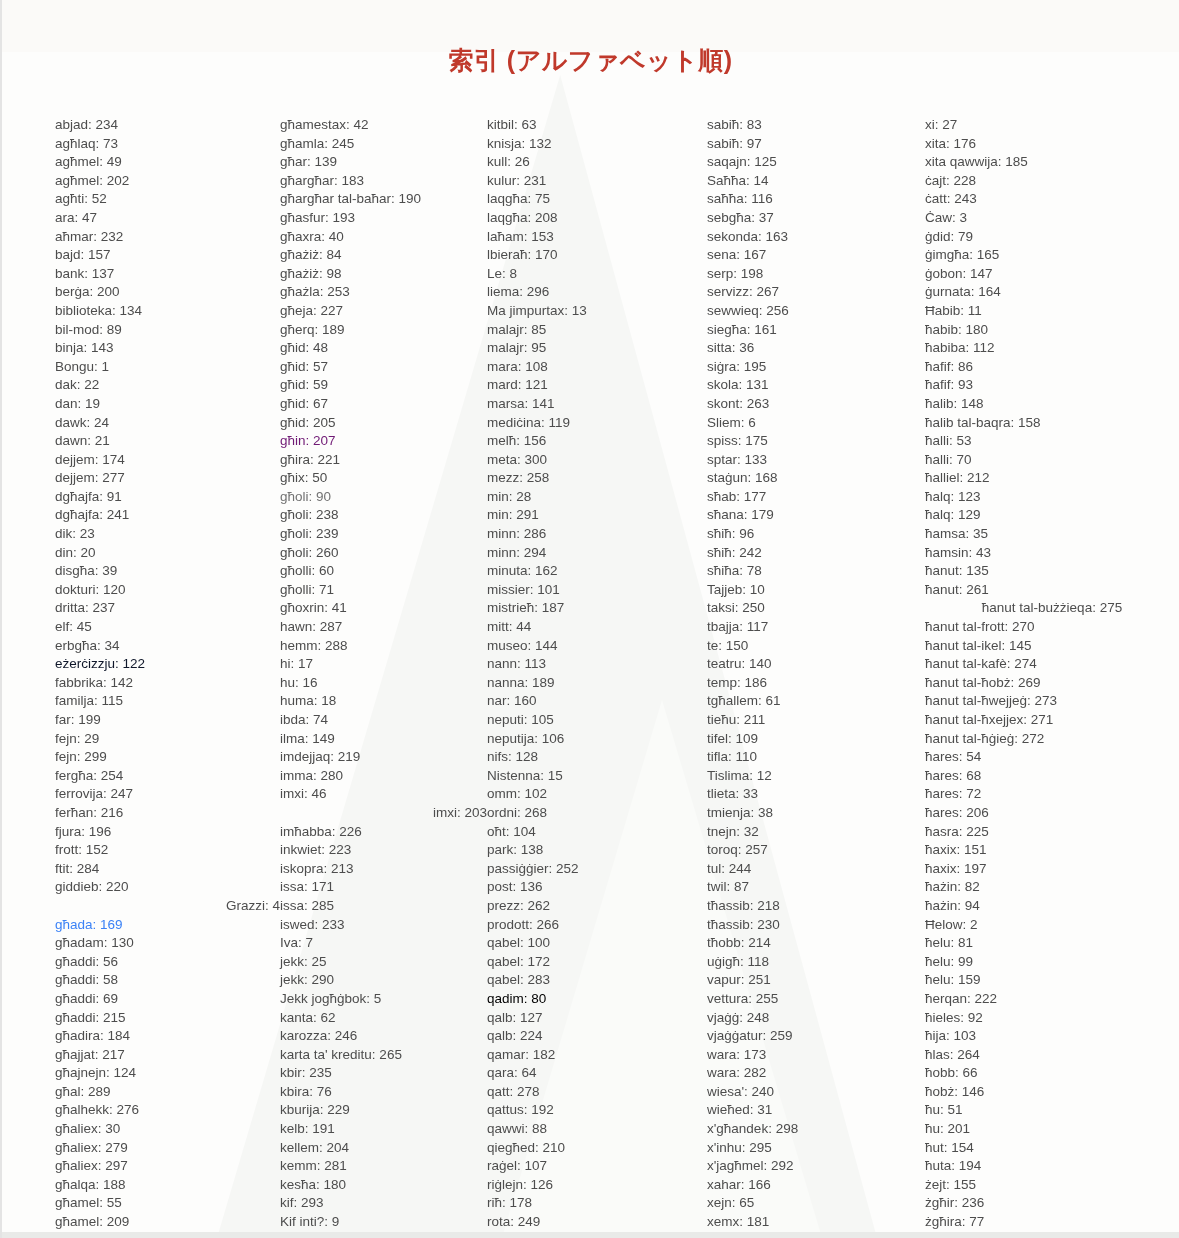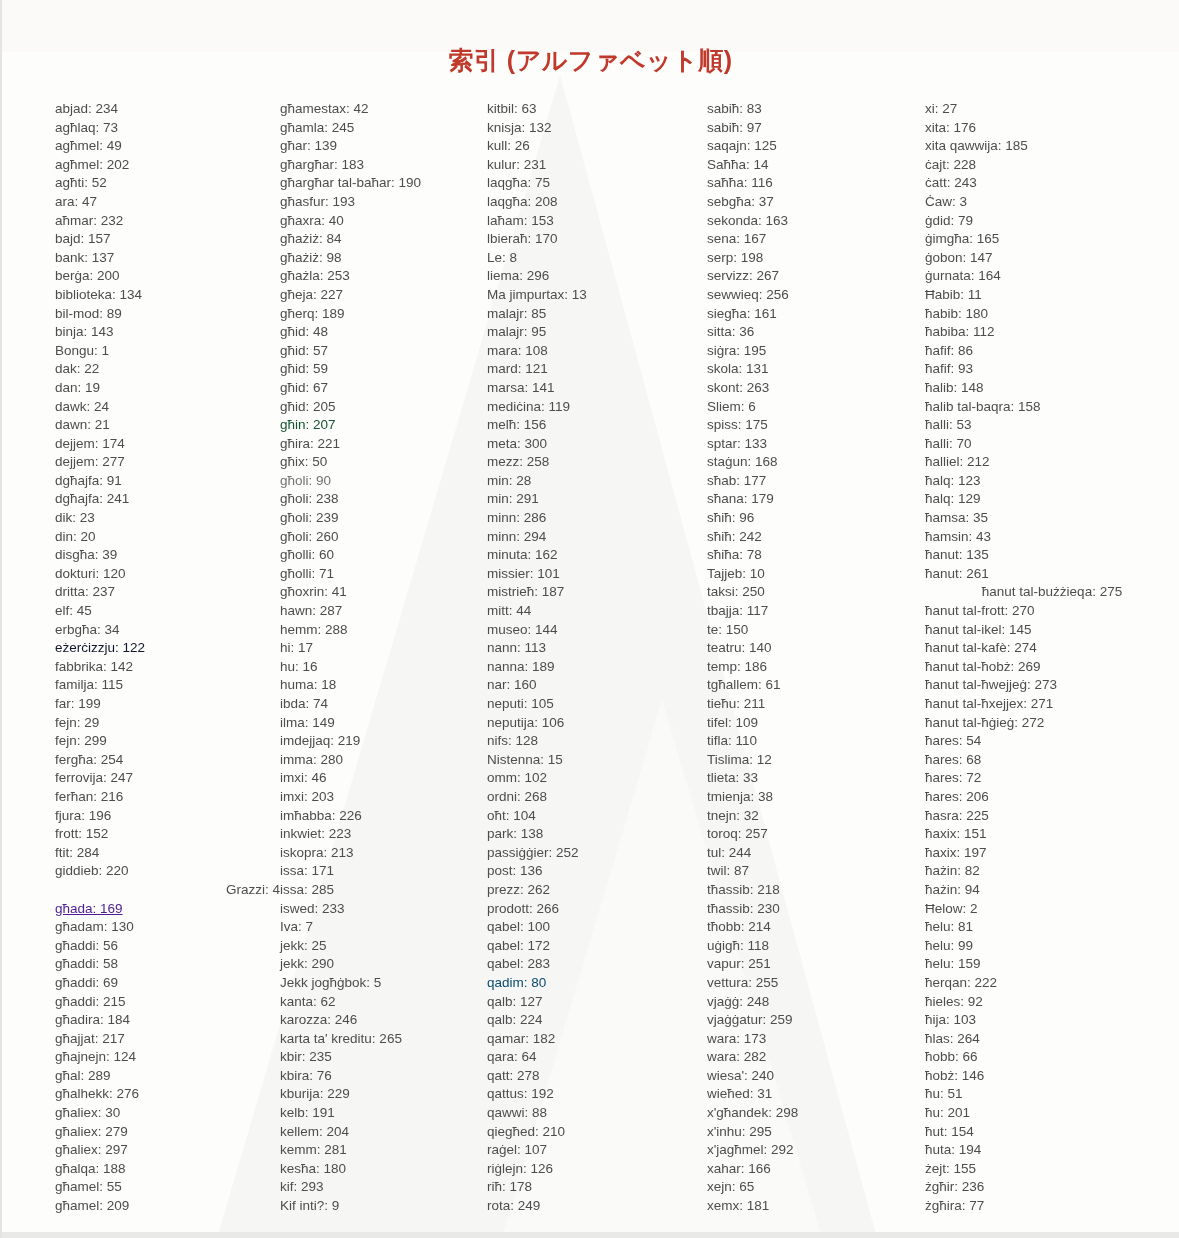--- a/index.html
+++ b/index.html
@@ -35,21 +35,21 @@
   .title{
     position:absolute;top:44px;left:0;width:100%;
     margin:0;text-align:center;
     font-size:25px;font-weight:bold;
     letter-spacing:0.5px;
   }
   .columns{
     position:absolute;top:100px;left:53px;
     display:flex;flex-direction:row;align-items:flex-start;
   }
-  .col{flex:0 0 auto;}
+  .col{flex:0 0 auto;margin-top:16px;}
   .col-0{width:225px;}
   .col-1{width:207px;}
   .col-2{width:220px;}
   .col-3{width:218px;}
   .col-4{width:254px;}
   .entry{
     font-size:13.5px;
     line-height:18.6px;
     color:#4d4d4d;
     white-space:nowrap;
@@ -102,21 +102,21 @@
       <div class="entry" style="color: rgb(77, 77, 77);">fejn: 29</div>
       <div class="entry" style="color: rgb(77, 77, 77);">fejn: 299</div>
       <div class="entry" style="color: rgb(77, 77, 77);">fergħa: 254</div>
       <div class="entry" style="color: rgb(77, 77, 77);">ferrovija: 247</div>
       <div class="entry" style="color: rgb(77, 77, 77);">ferħan: 216</div>
       <div class="entry" style="color: rgb(77, 77, 77);">fjura: 196</div>
       <div class="entry" style="color: rgb(77, 77, 77);">frott: 152</div>
       <div class="entry" style="color: rgb(77, 77, 77);">ftit: 284</div>
       <div class="entry" style="color: rgb(77, 77, 77);">giddieb: 220</div>
       <div class="entry" style="color: rgb(77, 77, 77); text-align: right;">Grazzi: 4</div>
-      <div class="entry" style="color: #4c1d95; text-decoration: underline;">għada: 169</div>
+      <div class="entry" style="color: #3b82f6;">għada: 169</div>
       <div class="entry" style="color: rgb(77, 77, 77);">għadam: 130</div>
       <div class="entry" style="color: rgb(77, 77, 77);">għaddi: 56</div>
       <div class="entry" style="color: rgb(77, 77, 77);">għaddi: 58</div>
       <div class="entry" style="color: rgb(77, 77, 77);">għaddi: 69</div>
       <div class="entry" style="color: rgb(77, 77, 77);">għaddi: 215</div>
       <div class="entry" style="color: rgb(77, 77, 77);">għadira: 184</div>
       <div class="entry" style="color: rgb(77, 77, 77);">għajjat: 217</div>
       <div class="entry" style="color: rgb(77, 77, 77);">għajnejn: 124</div>
       <div class="entry" style="color: rgb(77, 77, 77);">għal: 289</div>
       <div class="entry" style="color: rgb(77, 77, 77);">għalhekk: 276</div>
@@ -138,41 +138,41 @@
       <div class="entry" style="color: rgb(77, 77, 77);">għażiż: 84</div>
       <div class="entry" style="color: rgb(77, 77, 77);">għażiż: 98</div>
       <div class="entry" style="color: rgb(77, 77, 77);">għażla: 253</div>
       <div class="entry" style="color: rgb(77, 77, 77);">għeja: 227</div>
       <div class="entry" style="color: rgb(77, 77, 77);">għerq: 189</div>
       <div class="entry" style="color: rgb(77, 77, 77);">għid: 48</div>
       <div class="entry" style="color: rgb(77, 77, 77);">għid: 57</div>
       <div class="entry" style="color: rgb(77, 77, 77);">għid: 59</div>
       <div class="entry" style="color: rgb(77, 77, 77);">għid: 67</div>
       <div class="entry" style="color: rgb(77, 77, 77);">għid: 205</div>
-      <div class="entry" style="color: #14532d;">għin: 207</div>
+      <div class="entry" style="color: #701a75;">għin: 207</div>
       <div class="entry" style="color: rgb(77, 77, 77);">għira: 221</div>
       <div class="entry" style="color: rgb(77, 77, 77);">għix: 50</div>
       <div class="entry" style="color: #737373;">għoli: 90</div>
       <div class="entry" style="color: rgb(77, 77, 77);">għoli: 238</div>
       <div class="entry" style="color: rgb(77, 77, 77);">għoli: 239</div>
       <div class="entry" style="color: rgb(77, 77, 77);">għoli: 260</div>
       <div class="entry" style="color: rgb(77, 77, 77);">għolli: 60</div>
       <div class="entry" style="color: rgb(77, 77, 77);">għolli: 71</div>
       <div class="entry" style="color: rgb(77, 77, 77);">għoxrin: 41</div>
       <div class="entry" style="color: rgb(77, 77, 77);">hawn: 287</div>
       <div class="entry" style="color: rgb(77, 77, 77);">hemm: 288</div>
       <div class="entry" style="color: rgb(77, 77, 77);">hi: 17</div>
       <div class="entry" style="color: rgb(77, 77, 77);">hu: 16</div>
       <div class="entry" style="color: rgb(77, 77, 77);">huma: 18</div>
       <div class="entry" style="color: rgb(77, 77, 77);">ibda: 74</div>
       <div class="entry" style="color: rgb(77, 77, 77);">ilma: 149</div>
       <div class="entry" style="color: rgb(77, 77, 77);">imdejjaq: 219</div>
       <div class="entry" style="color: rgb(77, 77, 77);">imma: 280</div>
       <div class="entry" style="color: rgb(77, 77, 77);">imxi: 46</div>
-      <div class="entry" style="color: rgb(77, 77, 77);">imxi: 203</div>
+      <div class="entry" style="color: rgb(77, 77, 77); text-align: right;">imxi: 203</div>
       <div class="entry" style="color: rgb(77, 77, 77);">imħabba: 226</div>
       <div class="entry" style="color: rgb(77, 77, 77);">inkwiet: 223</div>
       <div class="entry" style="color: rgb(77, 77, 77);">iskopra: 213</div>
       <div class="entry" style="color: rgb(77, 77, 77);">issa: 171</div>
       <div class="entry" style="color: rgb(77, 77, 77);">issa: 285</div>
       <div class="entry" style="color: rgb(77, 77, 77);">iswed: 233</div>
       <div class="entry" style="color: rgb(77, 77, 77);">Iva: 7</div>
       <div class="entry" style="color: rgb(77, 77, 77);">jekk: 25</div>
       <div class="entry" style="color: rgb(77, 77, 77);">jekk: 290</div>
       <div class="entry" style="color: rgb(77, 77, 77);">Jekk jogħġbok: 5</div>
@@ -230,21 +230,21 @@
       <div class="entry" style="color: rgb(77, 77, 77);">ordni: 268</div>
       <div class="entry" style="color: rgb(77, 77, 77);">oħt: 104</div>
       <div class="entry" style="color: rgb(77, 77, 77);">park: 138</div>
       <div class="entry" style="color: rgb(77, 77, 77);">passiġġier: 252</div>
       <div class="entry" style="color: rgb(77, 77, 77);">post: 136</div>
       <div class="entry" style="color: rgb(77, 77, 77);">prezz: 262</div>
       <div class="entry" style="color: rgb(77, 77, 77);">prodott: 266</div>
       <div class="entry" style="color: rgb(77, 77, 77);">qabel: 100</div>
       <div class="entry" style="color: rgb(77, 77, 77);">qabel: 172</div>
       <div class="entry" style="color: rgb(77, 77, 77);">qabel: 283</div>
-      <div class="entry" style="color: #0c4a6e;">qadim: 80</div>
+      <div class="entry" style="color: #000000;">qadim: 80</div>
       <div class="entry" style="color: rgb(77, 77, 77);">qalb: 127</div>
       <div class="entry" style="color: rgb(77, 77, 77);">qalb: 224</div>
       <div class="entry" style="color: rgb(77, 77, 77);">qamar: 182</div>
       <div class="entry" style="color: rgb(77, 77, 77);">qara: 64</div>
       <div class="entry" style="color: rgb(77, 77, 77);">qatt: 278</div>
       <div class="entry" style="color: rgb(77, 77, 77);">qattus: 192</div>
       <div class="entry" style="color: rgb(77, 77, 77);">qawwi: 88</div>
       <div class="entry" style="color: rgb(77, 77, 77);">qiegħed: 210</div>
       <div class="entry" style="color: rgb(77, 77, 77);">raġel: 107</div>
       <div class="entry" style="color: rgb(77, 77, 77);">riġlejn: 126</div>

